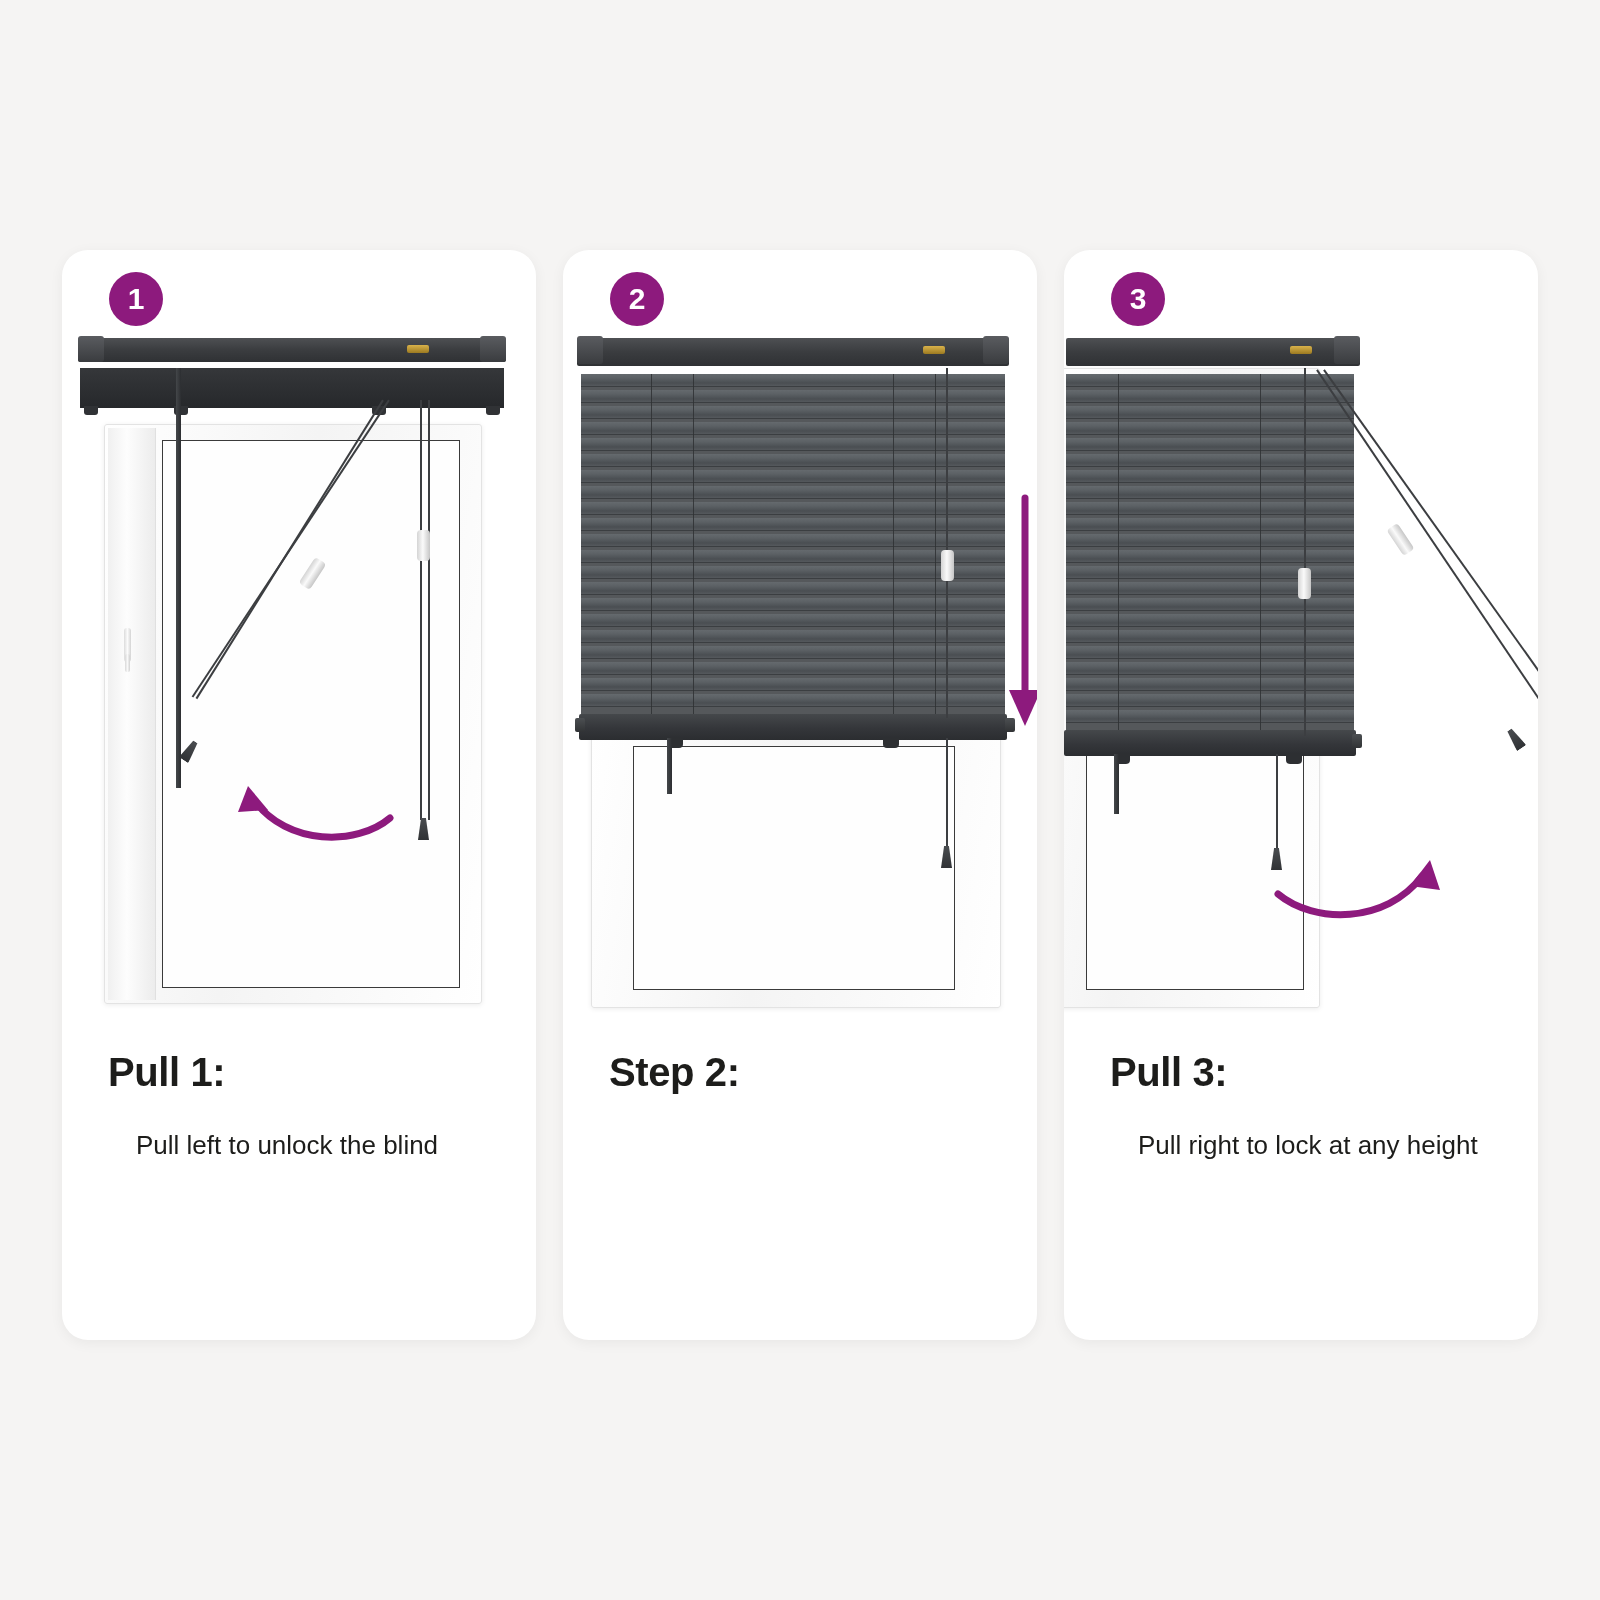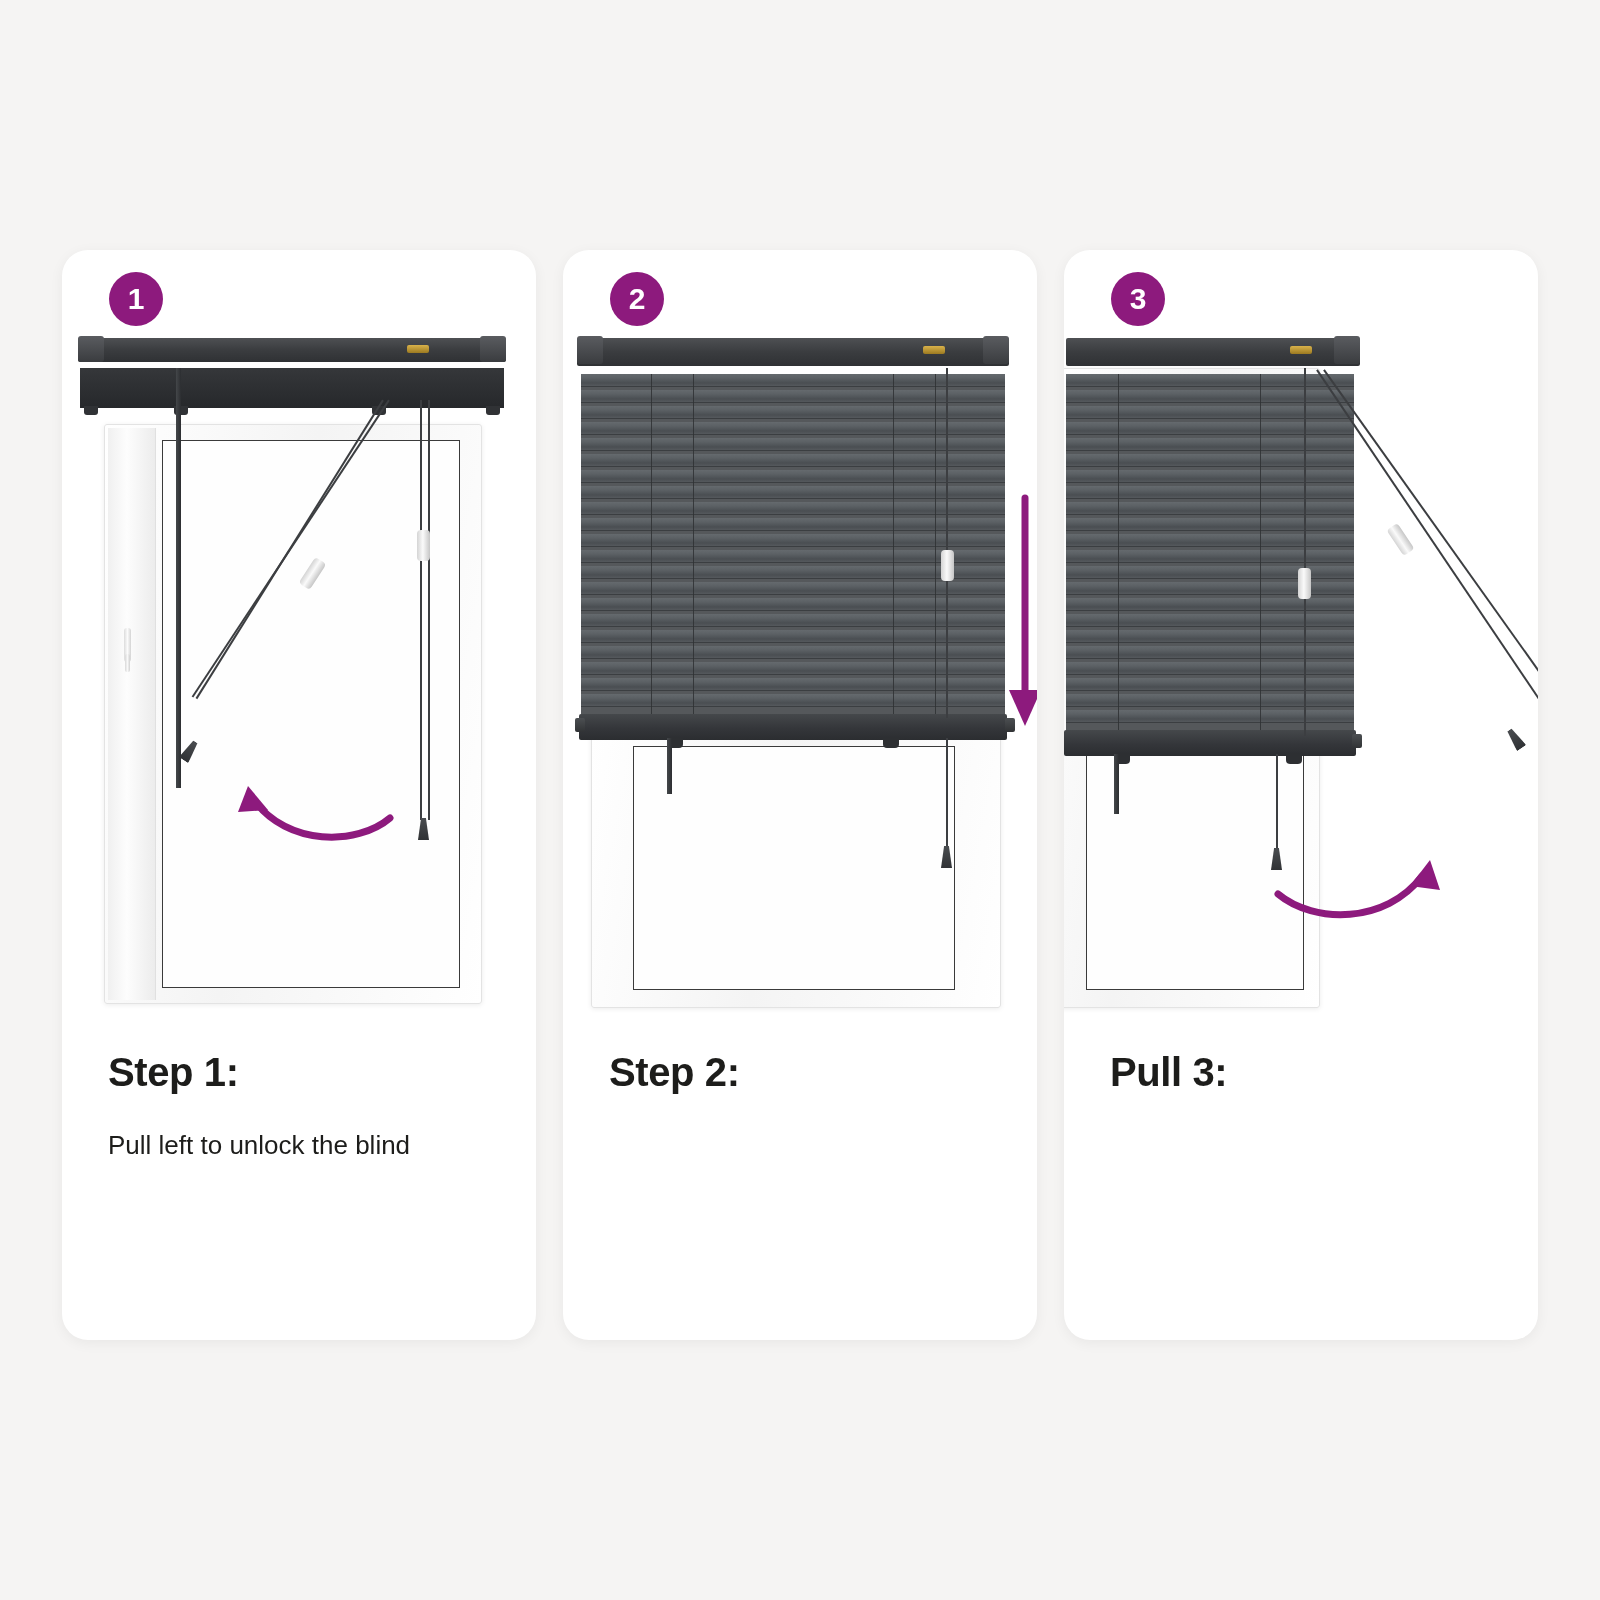--- a/index.html
+++ b/index.html
@@ -220,20 +220,21 @@
     font-size: 40px;
     font-weight: bold;
     color: #1d1d1b;
     letter-spacing: -0.4px;
     margin-bottom: 32px;
   }
   .step-body {
     font-size: 26px;
     line-height: 1.42;
     color: #1d1d1b;
+    margin-left: 28px;
   }
 </style>
 </head>
 <body>
 
 <div class="board">
 
   <div class="card">
     <div class="badge">1</div>
 
@@ -266,21 +267,21 @@
 
       <div class="cord" style="left:114px; top:40px; width:5px; height:420px; background:linear-gradient(90deg,#44474a,#2c2e31);"></div>
 
       <svg class="arrow-svg" style="left:110px; top:390px;" width="230" height="130" viewBox="0 0 230 130">
         <path d="M218 100 C 185 128, 115 128, 82 82" fill="none" stroke="#8d1a7d" stroke-width="7" stroke-linecap="round"></path>
         <polygon points="76,68 96,92 66,94" fill="#8d1a7d"></polygon>
       </svg>
     </div>
 
     <div class="caption">
-      <div class="step-title">Step 1:</div>
+      <div class="step-title">Pull 1:</div>
       <div class="step-body">Pull left to unlock the blind</div>
     </div>
   </div>
 
   <div class="card">
     <div class="badge">2</div>
 
     <div class="stage">
 
       <div class="window-frame" style="left:28px; top:400px; width:410px; height:280px; border-radius:3px;"></div>
@@ -403,16 +404,17 @@
       <div class="cord" style="left:50px; top:426px; width:5px; height:60px; background:linear-gradient(90deg,#44474a,#2c2e31); z-index:29;"></div>
 
       <svg class="arrow-svg" style="left:200px; top:470px;" width="240" height="130" viewBox="0 0 240 130">
         <path d="M14 96 C 50 126, 122 126, 158 78" fill="none" stroke="#8d1a7d" stroke-width="7" stroke-linecap="round"></path>
         <polygon points="166,62 146,88 176,92" fill="#8d1a7d"></polygon>
       </svg>
     </div>
 
     <div class="caption">
       <div class="step-title">Pull 3:</div>
+      <div class="step-body">Pull right to lock at any height</div>
     </div>
   </div>
 
 </div>
 
 </body></html>

